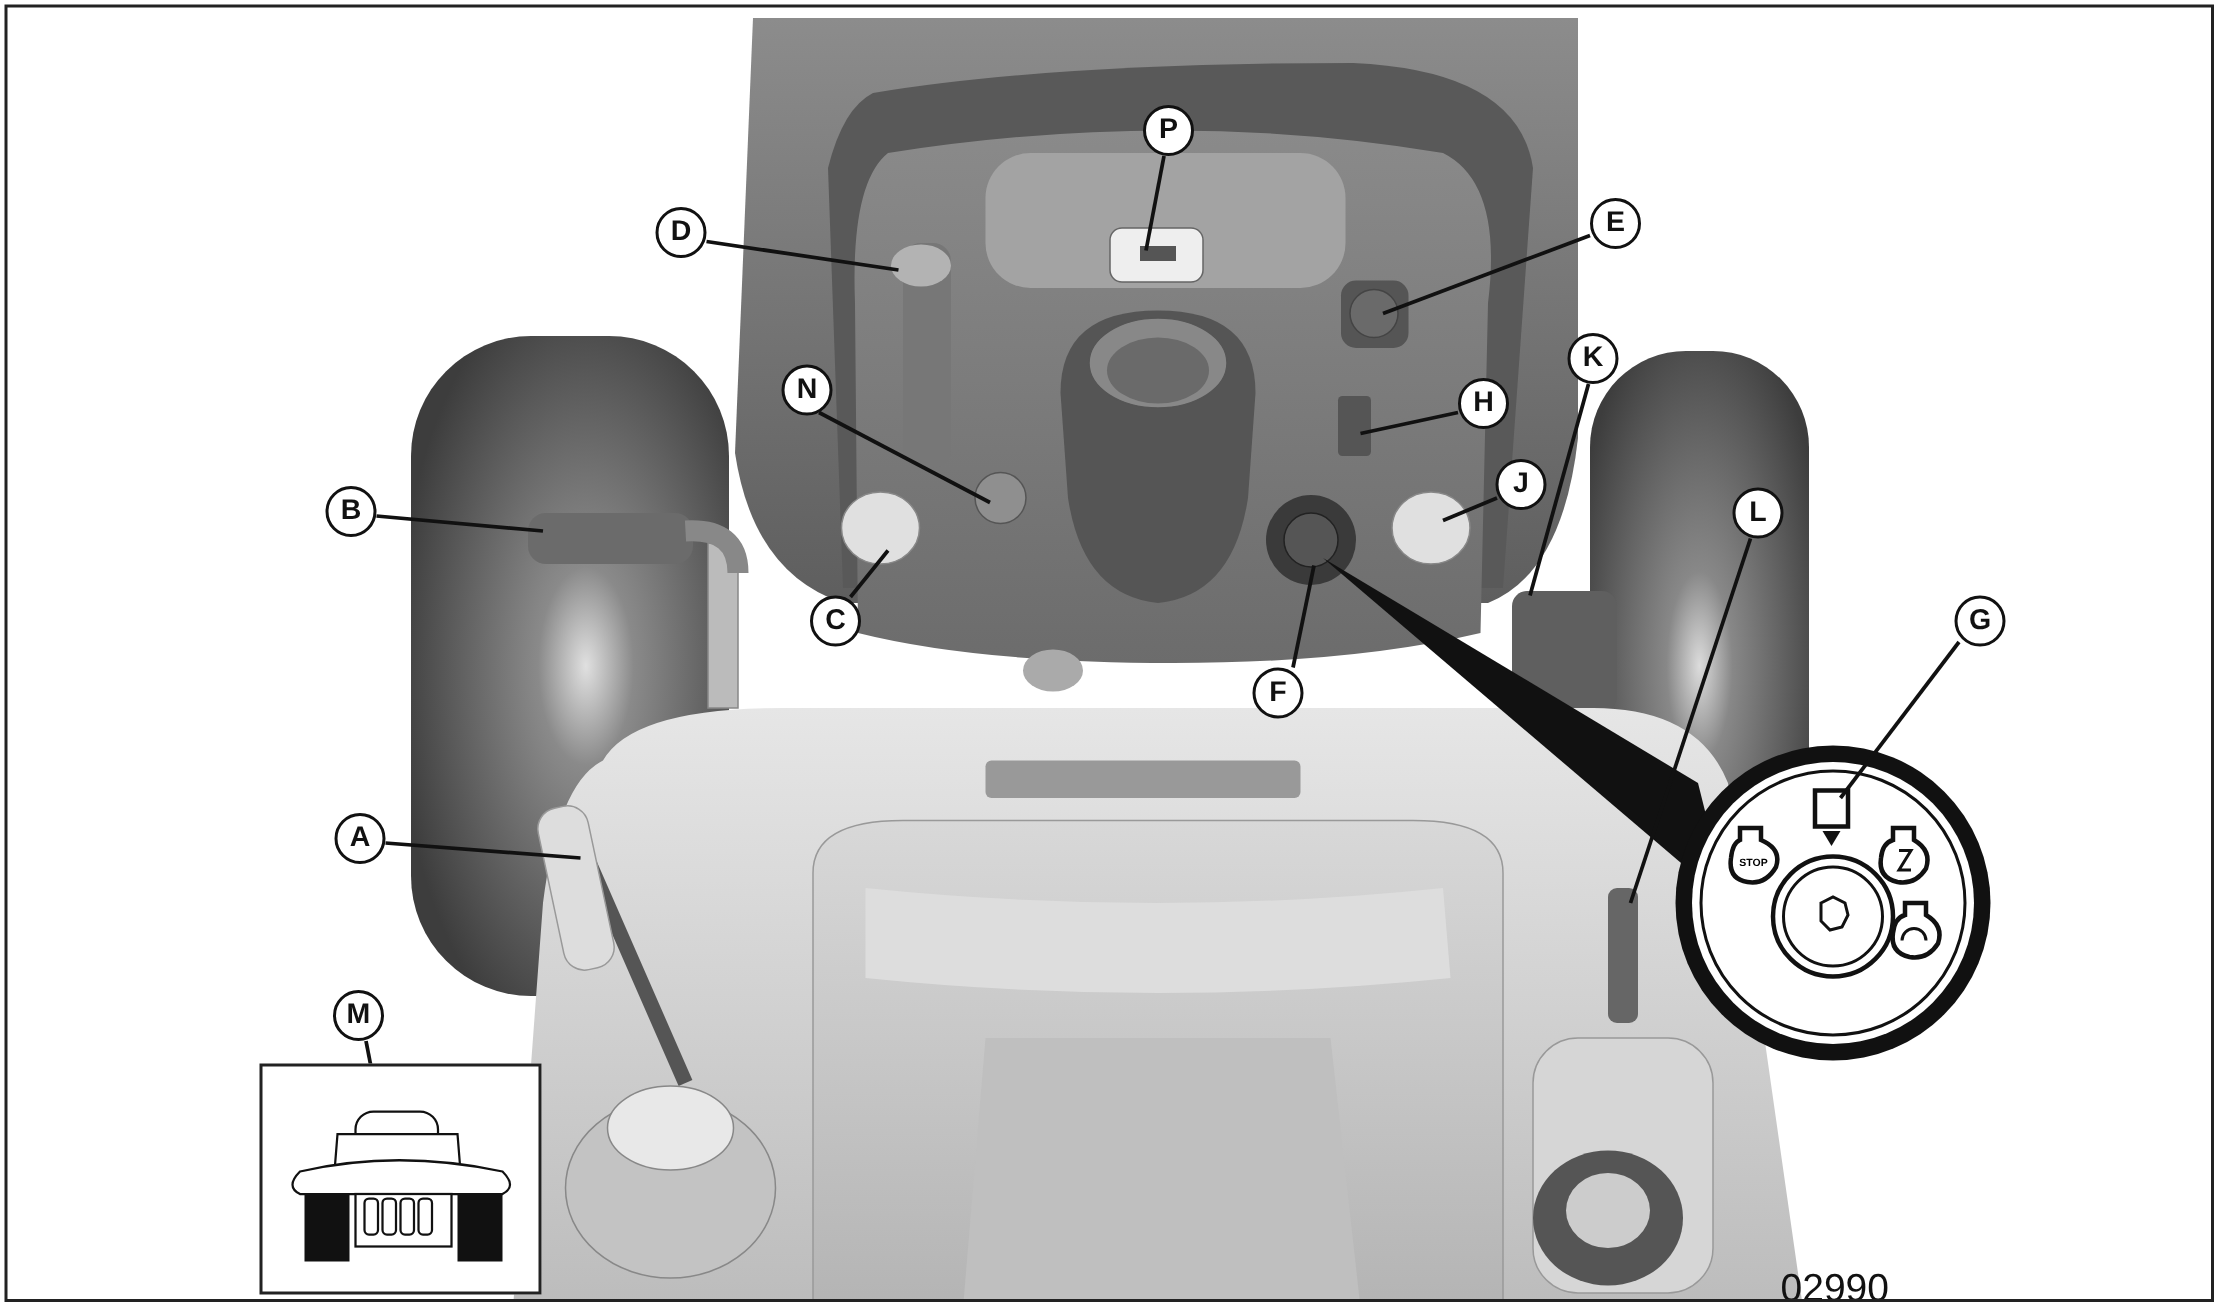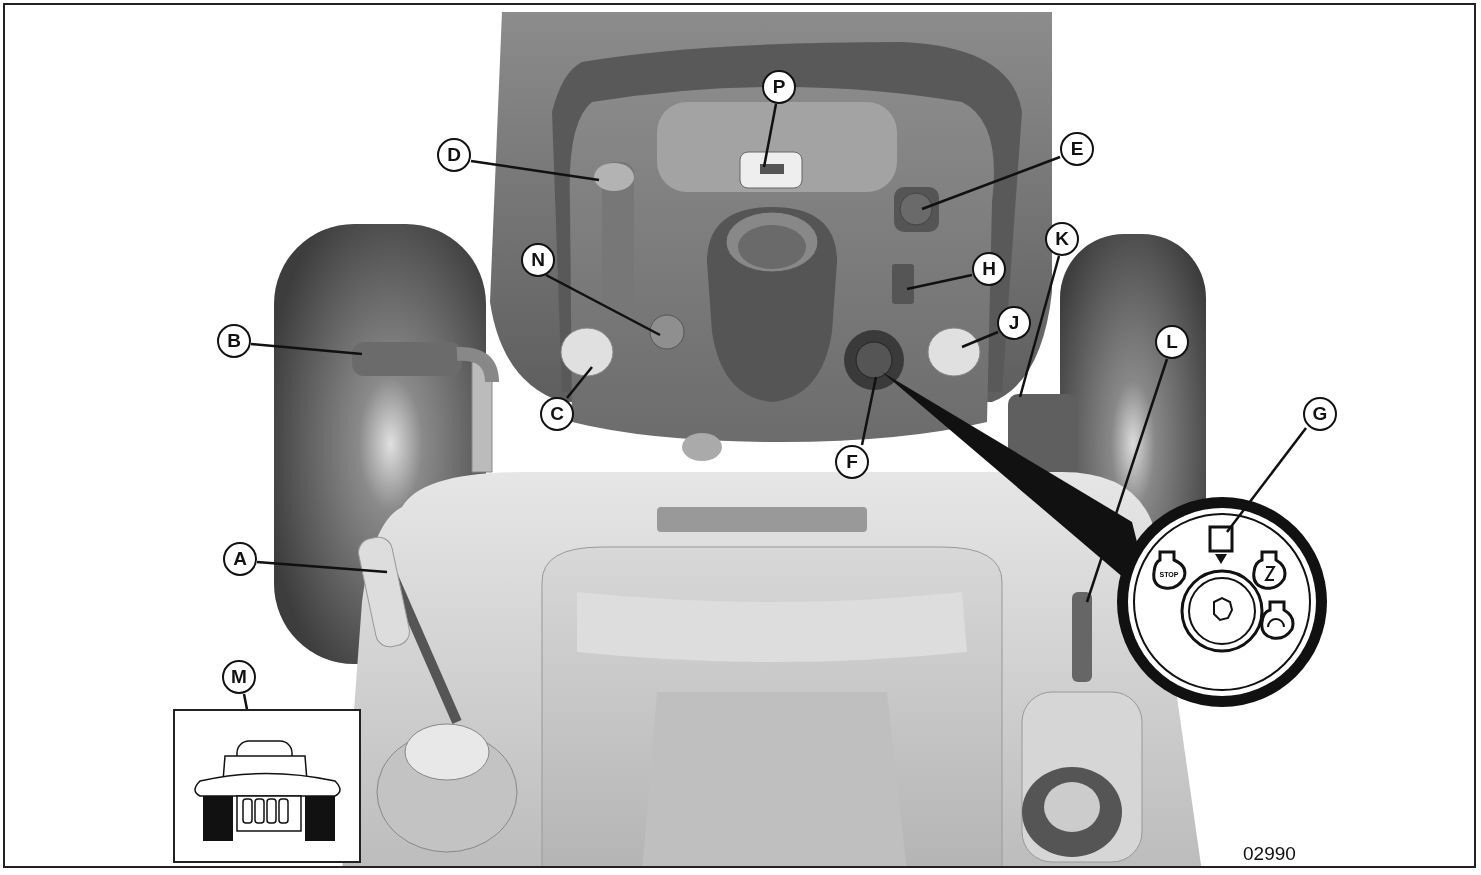--- a/index.html
+++ b/index.html
@@ -1,21 +1,21 @@
 <!DOCTYPE html>
 <html><head>
 <meta charset="utf-8">
 <style>
   html,body{margin:0;padding:0;background:#fff;}
   body{width:1481px;height:875px;position:relative;overflow:hidden;font-family:"Liberation Sans",sans-serif;}
   .frame{position:absolute;left:3px;top:3px;width:1473px;height:865px;border:2px solid #222;box-sizing:border-box;background:#fff;overflow:hidden;}
   svg.art{position:absolute;left:0;top:0;}
   .callout{position:absolute;width:34px;height:34px;border-radius:50%;border:2px solid #111;background:#fff;box-sizing:border-box;
     display:flex;align-items:center;justify-content:center;font-weight:bold;font-size:19px;color:#111;}
-  .figno{position:absolute;left:1238px;top:838px;font-size:19px;color:#111;}
+  .figno{position:absolute;left:1182px;top:838px;font-size:26px;color:#111;}
   .inset{position:absolute;left:168px;top:704px;width:188px;height:154px;border:2px solid #222;background:#fff;box-sizing:border-box;}
 </style>
 </head>
 <body>
 
 <div class="frame">
   <svg class="art" width="1477" height="871" viewBox="3 3 1477 871">
     <defs>
       <radialGradient id="tireL" cx="0.55" cy="0.5" r="0.6">
         <stop offset="0" stop-color="#e0e0e0"></stop>

